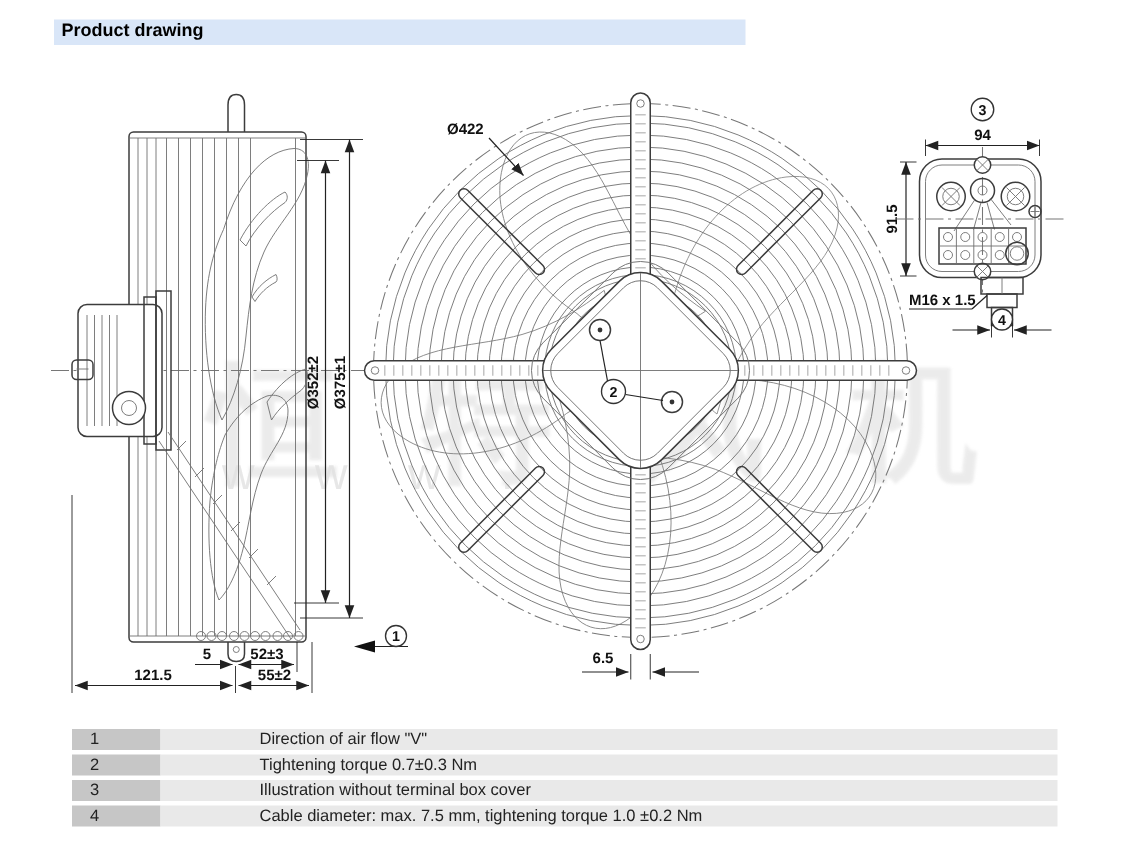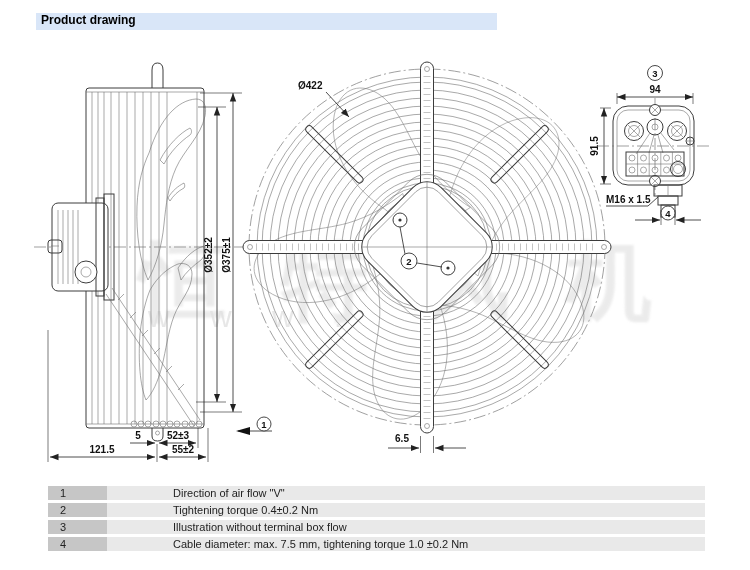--- a/index.html
+++ b/index.html
@@ -326,25 +326,25 @@
     </g>
   </svg>
 
   <div class="tbl">
     <div class="trow">
       <div class="tnum">1</div>
       <div class="ttxt">Direction of air flow "V"</div>
     </div>
     <div class="trow">
       <div class="tnum">2</div>
-      <div class="ttxt">Tightening torque 0.4±0.2 Nm</div>
+      <div class="ttxt">Tightening torque 0.7±0.3 Nm</div>
     </div>
     <div class="trow">
       <div class="tnum">3</div>
-      <div class="ttxt">Illustration without terminal box flow</div>
+      <div class="ttxt">Illustration without terminal box cover</div>
     </div>
     <div class="trow">
       <div class="tnum">4</div>
       <div class="ttxt">Cable diameter: max. 7.5 mm, tightening torque 1.0 ±0.2 Nm</div>
     </div>
   </div>
 
 </div>
 
 </body></html>

